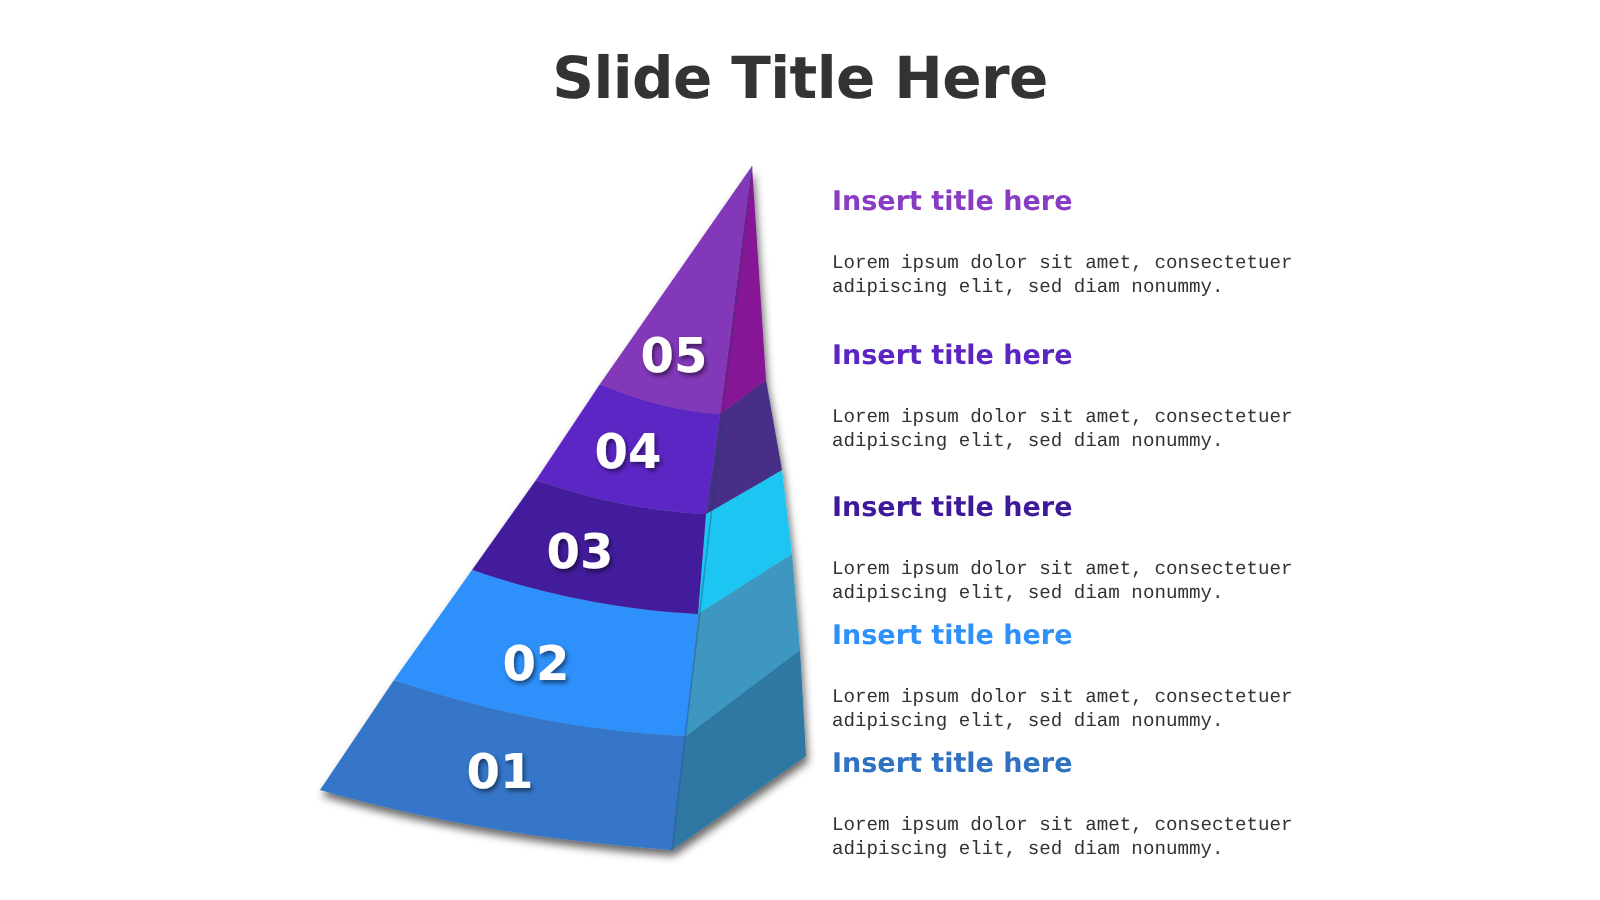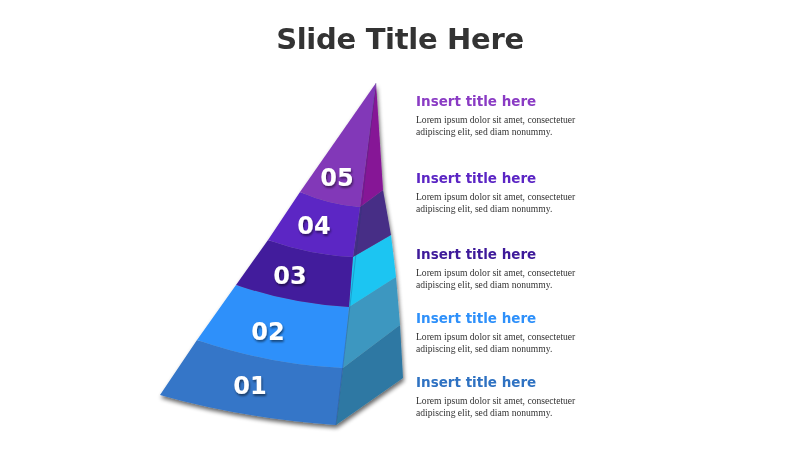--- a/index.html
+++ b/index.html
@@ -2,21 +2,21 @@
 <html><head>
 <meta charset="utf-8">
 <style>
   html, body { margin:0; padding:0; background:#ffffff; }
   body { width:800px; height:450px; position:relative; overflow:hidden; font-family:"DejaVu Sans", sans-serif; }
   .title { position:absolute; left:0; top:22px; width:800px; text-align:center; font-size:29px; font-weight:bold; color:#333333; letter-spacing:-0.3px; }
   svg.pyramid { position:absolute; left:0; top:0; }
   .num { font-family:"DejaVu Sans", sans-serif; font-weight:bold; font-size:24px; fill:#ffffff; }
   .item { position:absolute; left:416px; width:260px; }
   .item-title { font-size:13.5px; font-weight:bold; line-height:16px; font-family:"DejaVu Sans", sans-serif; }
-  .item-desc { font-size:9.6px; line-height:12px; color:#333333; margin-top:5px; font-family:Liberation Serif, serif; }
+  .item-desc { font-size:9.6px; line-height:12px; color:#333333; margin-top:17px; font-family:Liberation Mono, monospace; }
 </style>
 </head>
 <body>
 
 <div class="title">Slide Title Here</div>
 
 <svg class="pyramid" width="800" height="450" viewBox="0 0 800 450">
   <defs>
     <filter id="sh" x="-20%" y="-20%" width="140%" height="140%">
       <feGaussianBlur in="SourceAlpha" stdDeviation="2"></feGaussianBlur>

